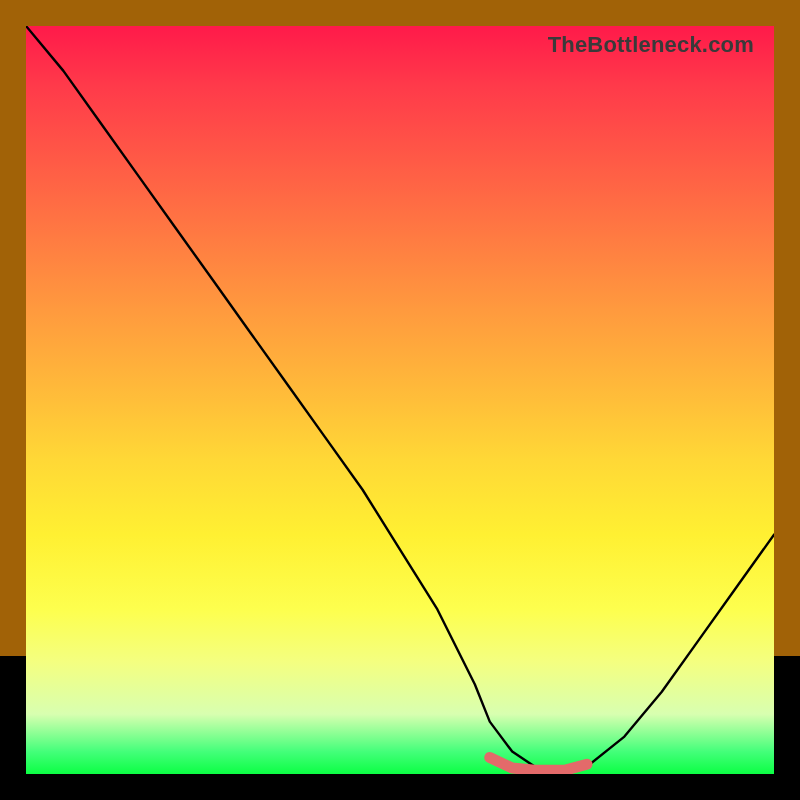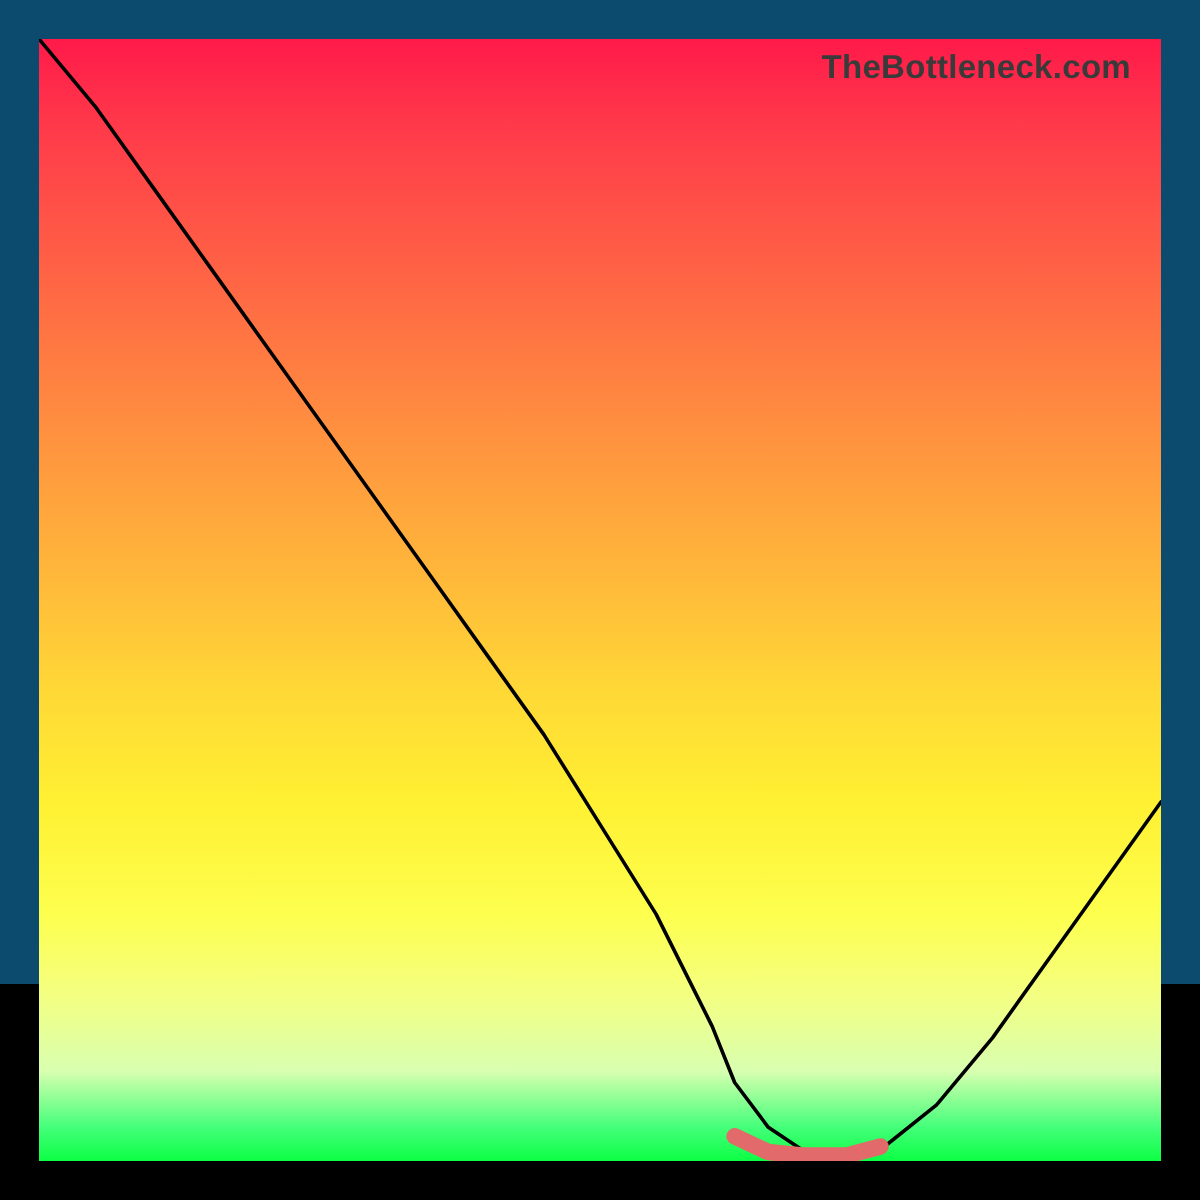--- a/index.html
+++ b/index.html
@@ -8,21 +8,21 @@
     width: 800px;
     height: 800px;
     background: #000;
     font-family: Arial, Helvetica, sans-serif;
     overflow: hidden;
   }
   .frame {
     position: relative;
     width: 800px;
     height: 656px;
-    background: #0c4a6e;
+    background: #a16207;
   }
   .plot {
     position: absolute;
     left: 26px;
     top: 26px;
     width: 748px;
     height: 748px;
     background: linear-gradient(to bottom,
       #ff1a4a 0%,
       #ff3a4a 8%,

